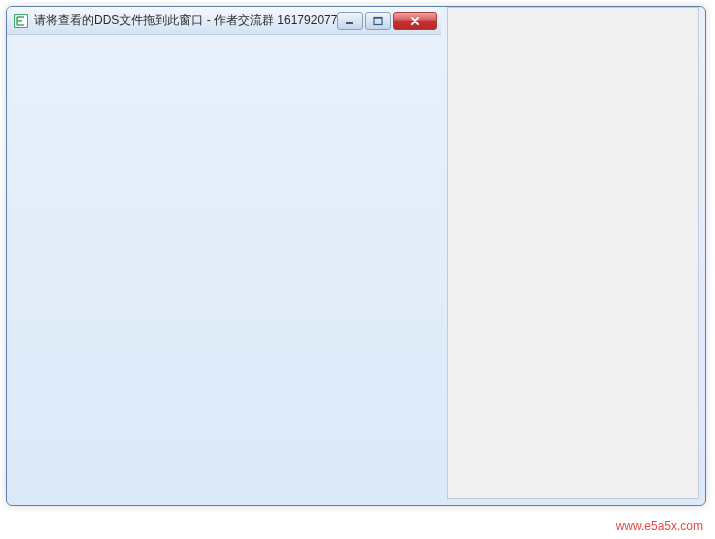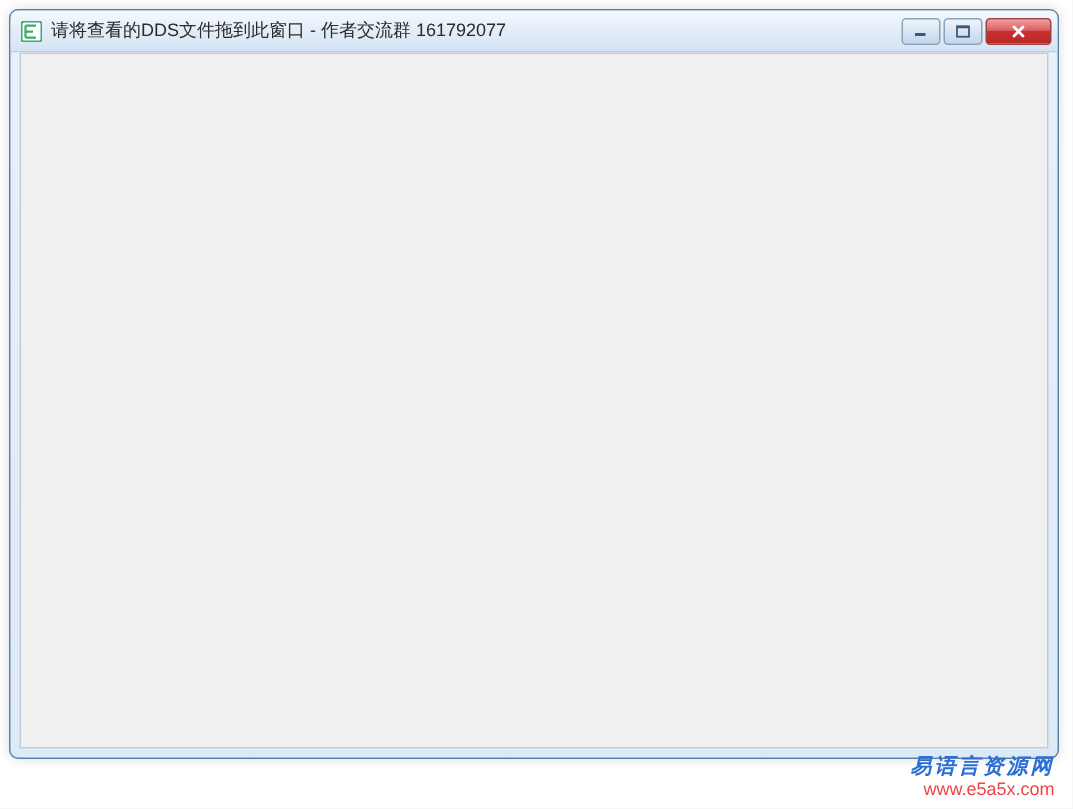--- a/index.html
+++ b/index.html
@@ -19,21 +19,21 @@
       position: absolute;
       top: 6px;
       left: 6px;
       width: 700px;
       height: 500px;
       background: linear-gradient(to bottom, #e8f1fb 0%, #dce9f7 100%);
       border: 1px solid #5a7fa8;
       border-radius: 6px;
       box-shadow: 0 0 8px rgba(0,0,0,0.15);
       display: flex;
-      flex-direction: column;
+      flex-direction: row;
     }
     .titlebar {
       height: 28px;
       display: flex;
       align-items: center;
       padding: 0 4px 0 6px;
       background: linear-gradient(to bottom, #f5f9fd 0%, #e3edf8 50%, #d4e3f3 100%);
       border-bottom: 1px solid #b8cde0;
       border-radius: 5px 5px 0 0;
     }
@@ -130,15 +130,14 @@
         <svg width="12" height="10" viewBox="0 0 12 10">
           <path d="M3 2 L9 8 M9 2 L3 8" stroke="#ffffff" stroke-width="1.8" stroke-linecap="round"></path>
         </svg>
       </div>
     </div>
   </div>
   <div class="content-area"></div>
 </div>
 
 <div class="watermark">
-  <div class="watermark-cn">易语言资源网</div>
   <div class="watermark-url">www.e5a5x.com</div>
 </div>
 
 </body></html>

